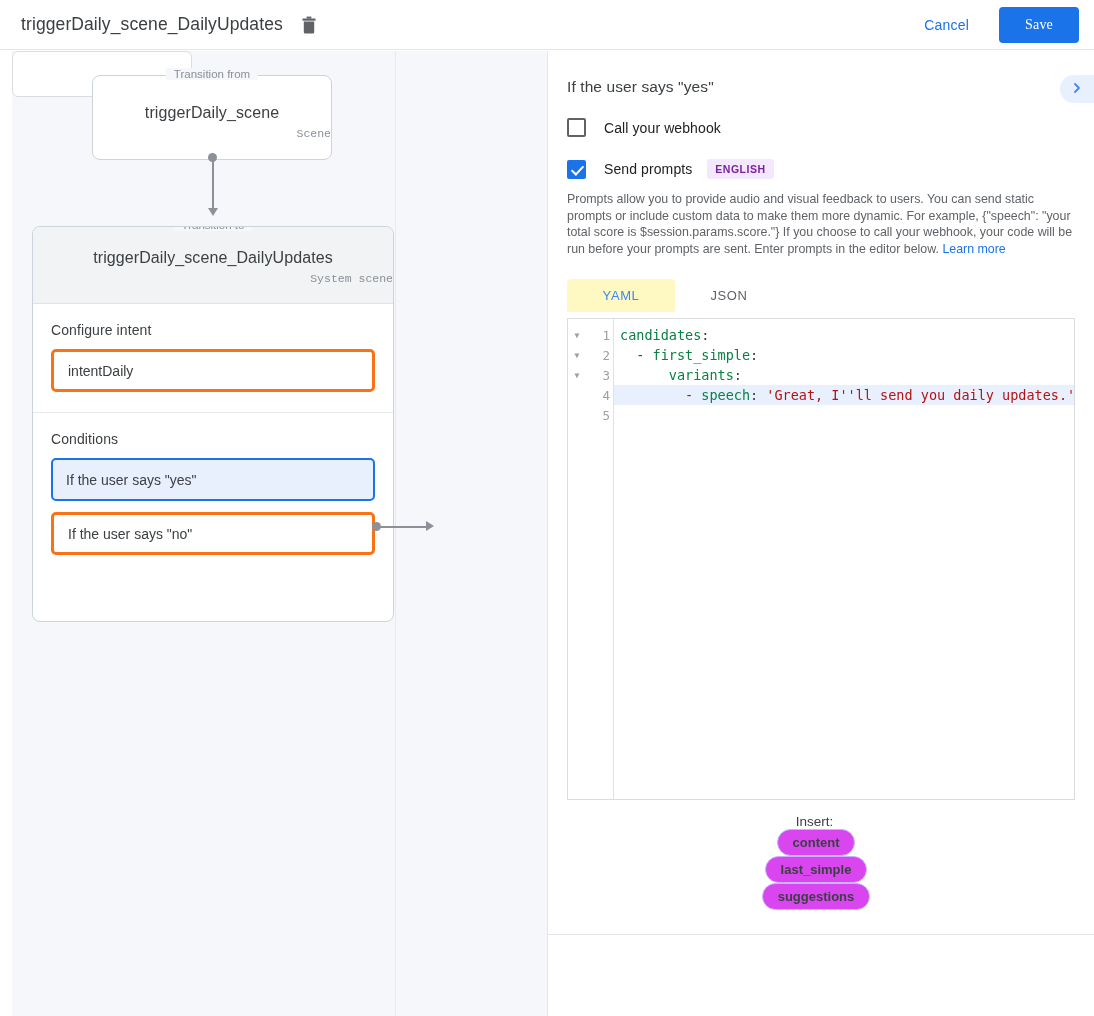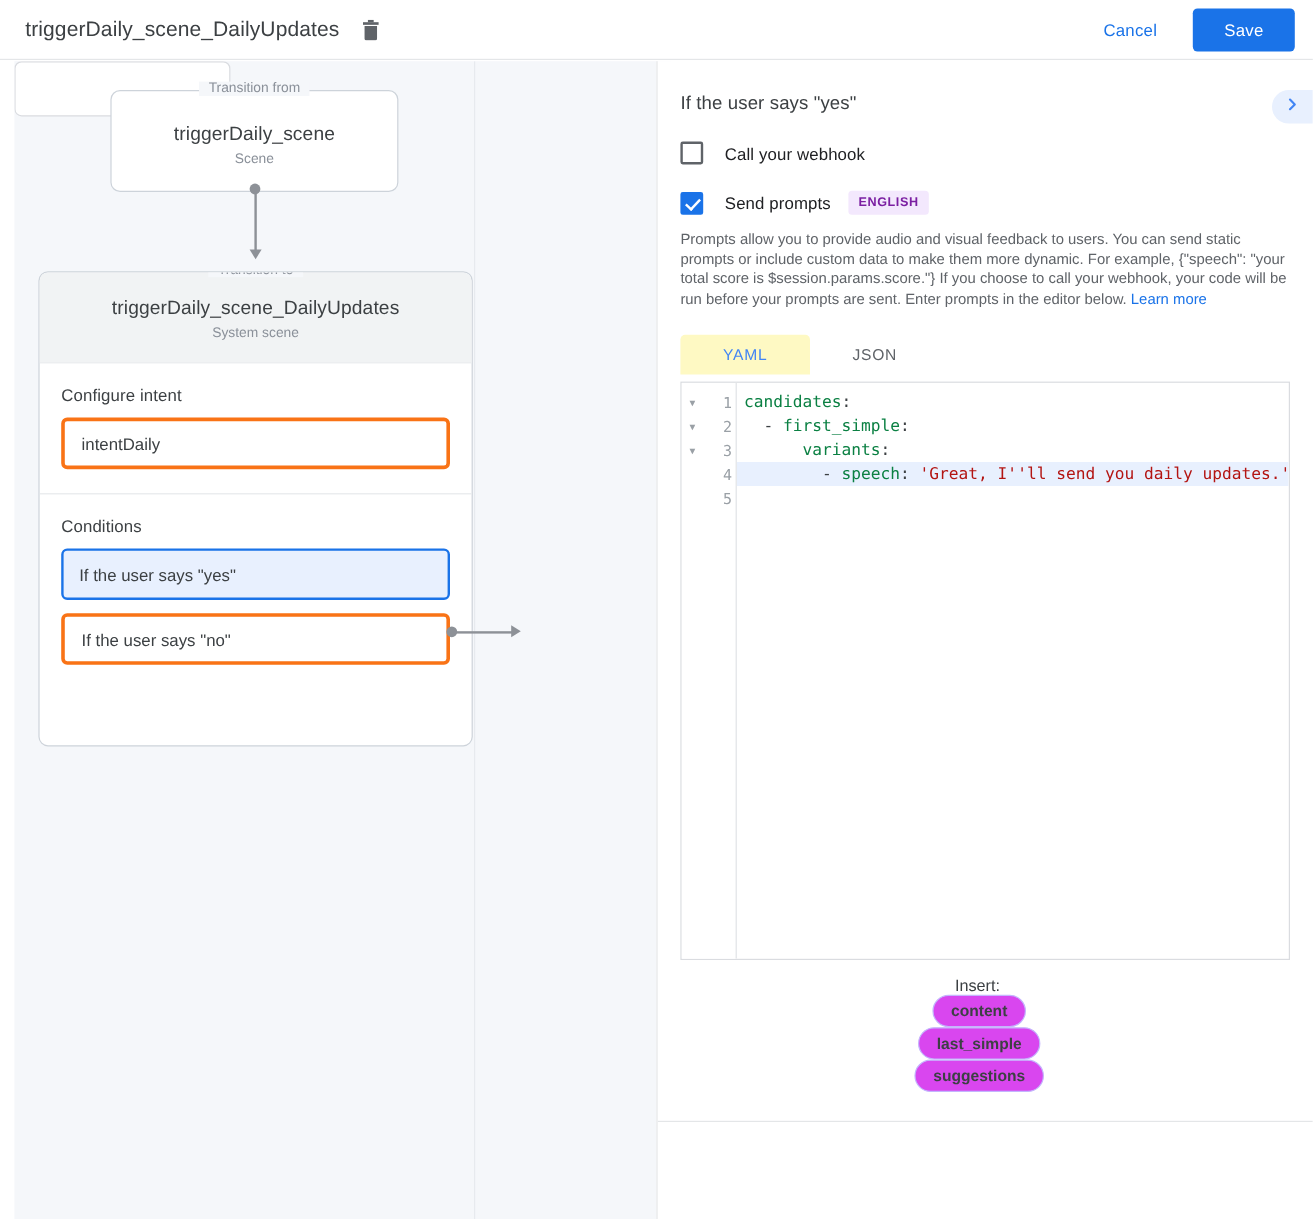--- a/index.html
+++ b/index.html
@@ -41,21 +41,21 @@
   .cancel-btn {
     font-size: 14px; color: #1a73e8; font-weight: 500;
     padding: 8px 14px; border-radius: 4px; cursor: pointer;
     background: none; border: none; letter-spacing: .2px;
     font-family: inherit;
   }
   .save-btn {
     font-size: 14px; color: #ffffff; font-weight: 500;
     background: #1a73e8; border: none; border-radius: 4px;
     padding: 10px 26px; margin-left: 16px; cursor: pointer;
-    letter-spacing: .2px; font-family: Liberation Sans, sans-serif;
+    letter-spacing: .2px; font-family: Liberation Serif, serif;
   }
 
   
   .canvas {
     position: absolute; left: 12px; top: 51px;
     width: 547px; height: 965px;
     background: #f5f7fa;
     overflow: hidden;
   }
   .canvas-inner { position: absolute; left: 0; top: 0; width: 760px; height: 965px; }
@@ -76,24 +76,25 @@
     color: #8a9099;
     white-space: nowrap;
   }
   .node-title {
     text-align: center;
     font-size: 16px;
     color: #3c4043;
     letter-spacing: .1px;
   }
   .node-sub {
-    text-align: center;
+    text-align: right;
     font-size: 11.5px;
     color: #8a9099;
     margin-top: 5px;
+    font-family: Liberation Mono, monospace;
   }
 
   
   #node-from {
     left: 80px; top: 24px; width: 240px; height: 85px;
   }
   #node-from .node-title { margin-top: 28px; }
 
   
   .dot {

